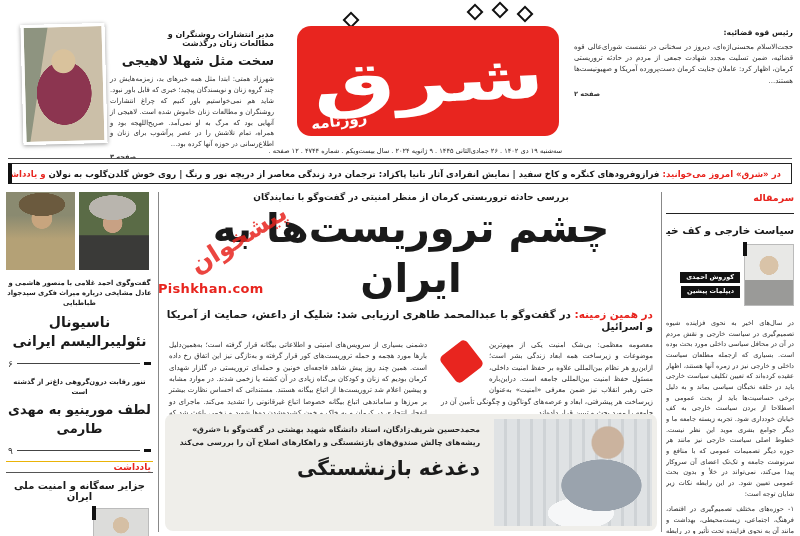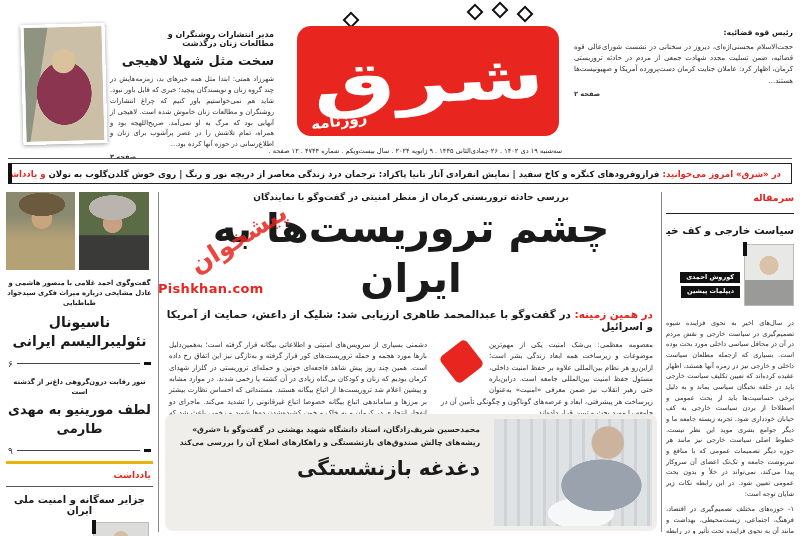--- a/index.html
+++ b/index.html
@@ -67,22 +67,22 @@
       radial-gradient(ellipse 34% 16% at 48% 20%, #b9b5ae 0 98%, rgba(0,0,0,0)),
       radial-gradient(circle at 48% 40%, #c8a184 0 16%, rgba(0,0,0,0) 17%),
       linear-gradient(180deg, #5a6b46 0 55%, #3a3a38 56% 100%); }
   .side-kicker { font-size:6.8px; font-weight:bold; line-height:1.5; margin-top:8px; }
   .side-headline-1 { font-size:14px; font-weight:bold; line-height:1.4; margin-top:4px; }
   .side-headline-2 { font-size:13px; font-weight:bold; line-height:1.45; margin-top:4px; }
   .page-line { display:flex; direction:ltr; align-items:center; gap:4px; margin:7px 2px 5px; }
   .page-line .num { font-size:9px; color:#333; }
   .page-line .ln { flex:1; border-top:1px solid #444; }
   .page-line .tick { width:7px; height:3px; background:#111; }
-  .note-header { margin-top:5px; border-top:3px solid #eab308; border-bottom:1px solid #555;
-    padding:6px 2px; text-align:right; font-size:9px; font-weight:bold; color:#e8251f; }
+  .note-header { margin-top:5px; border-top:1px solid #eab308; border-bottom:1px solid #555;
+    padding:0 2px; text-align:right; font-size:9px; font-weight:bold; color:#e8251f; }
   .note-headline { font-size:10px; font-weight:bold; margin-top:7px; }
   .note-author-block { position:relative; height:58px; margin-top:6px; }
   .photo-alaei { position:absolute; right:4px; top:0; width:56px; height:53px;
     border:1px solid #bbb;
     background:
       radial-gradient(circle at 50% 32%, #d5bfa4 0 18%, rgba(0,0,0,0) 19%),
       linear-gradient(180deg, #dcdcda 0 55%, #6a6f76 56% 100%); }
   
   .col-center { position:absolute; left:165px; top:192px; width:492px; }
   .main-kicker { text-align:center; font-size:9px; font-weight:bold; }

